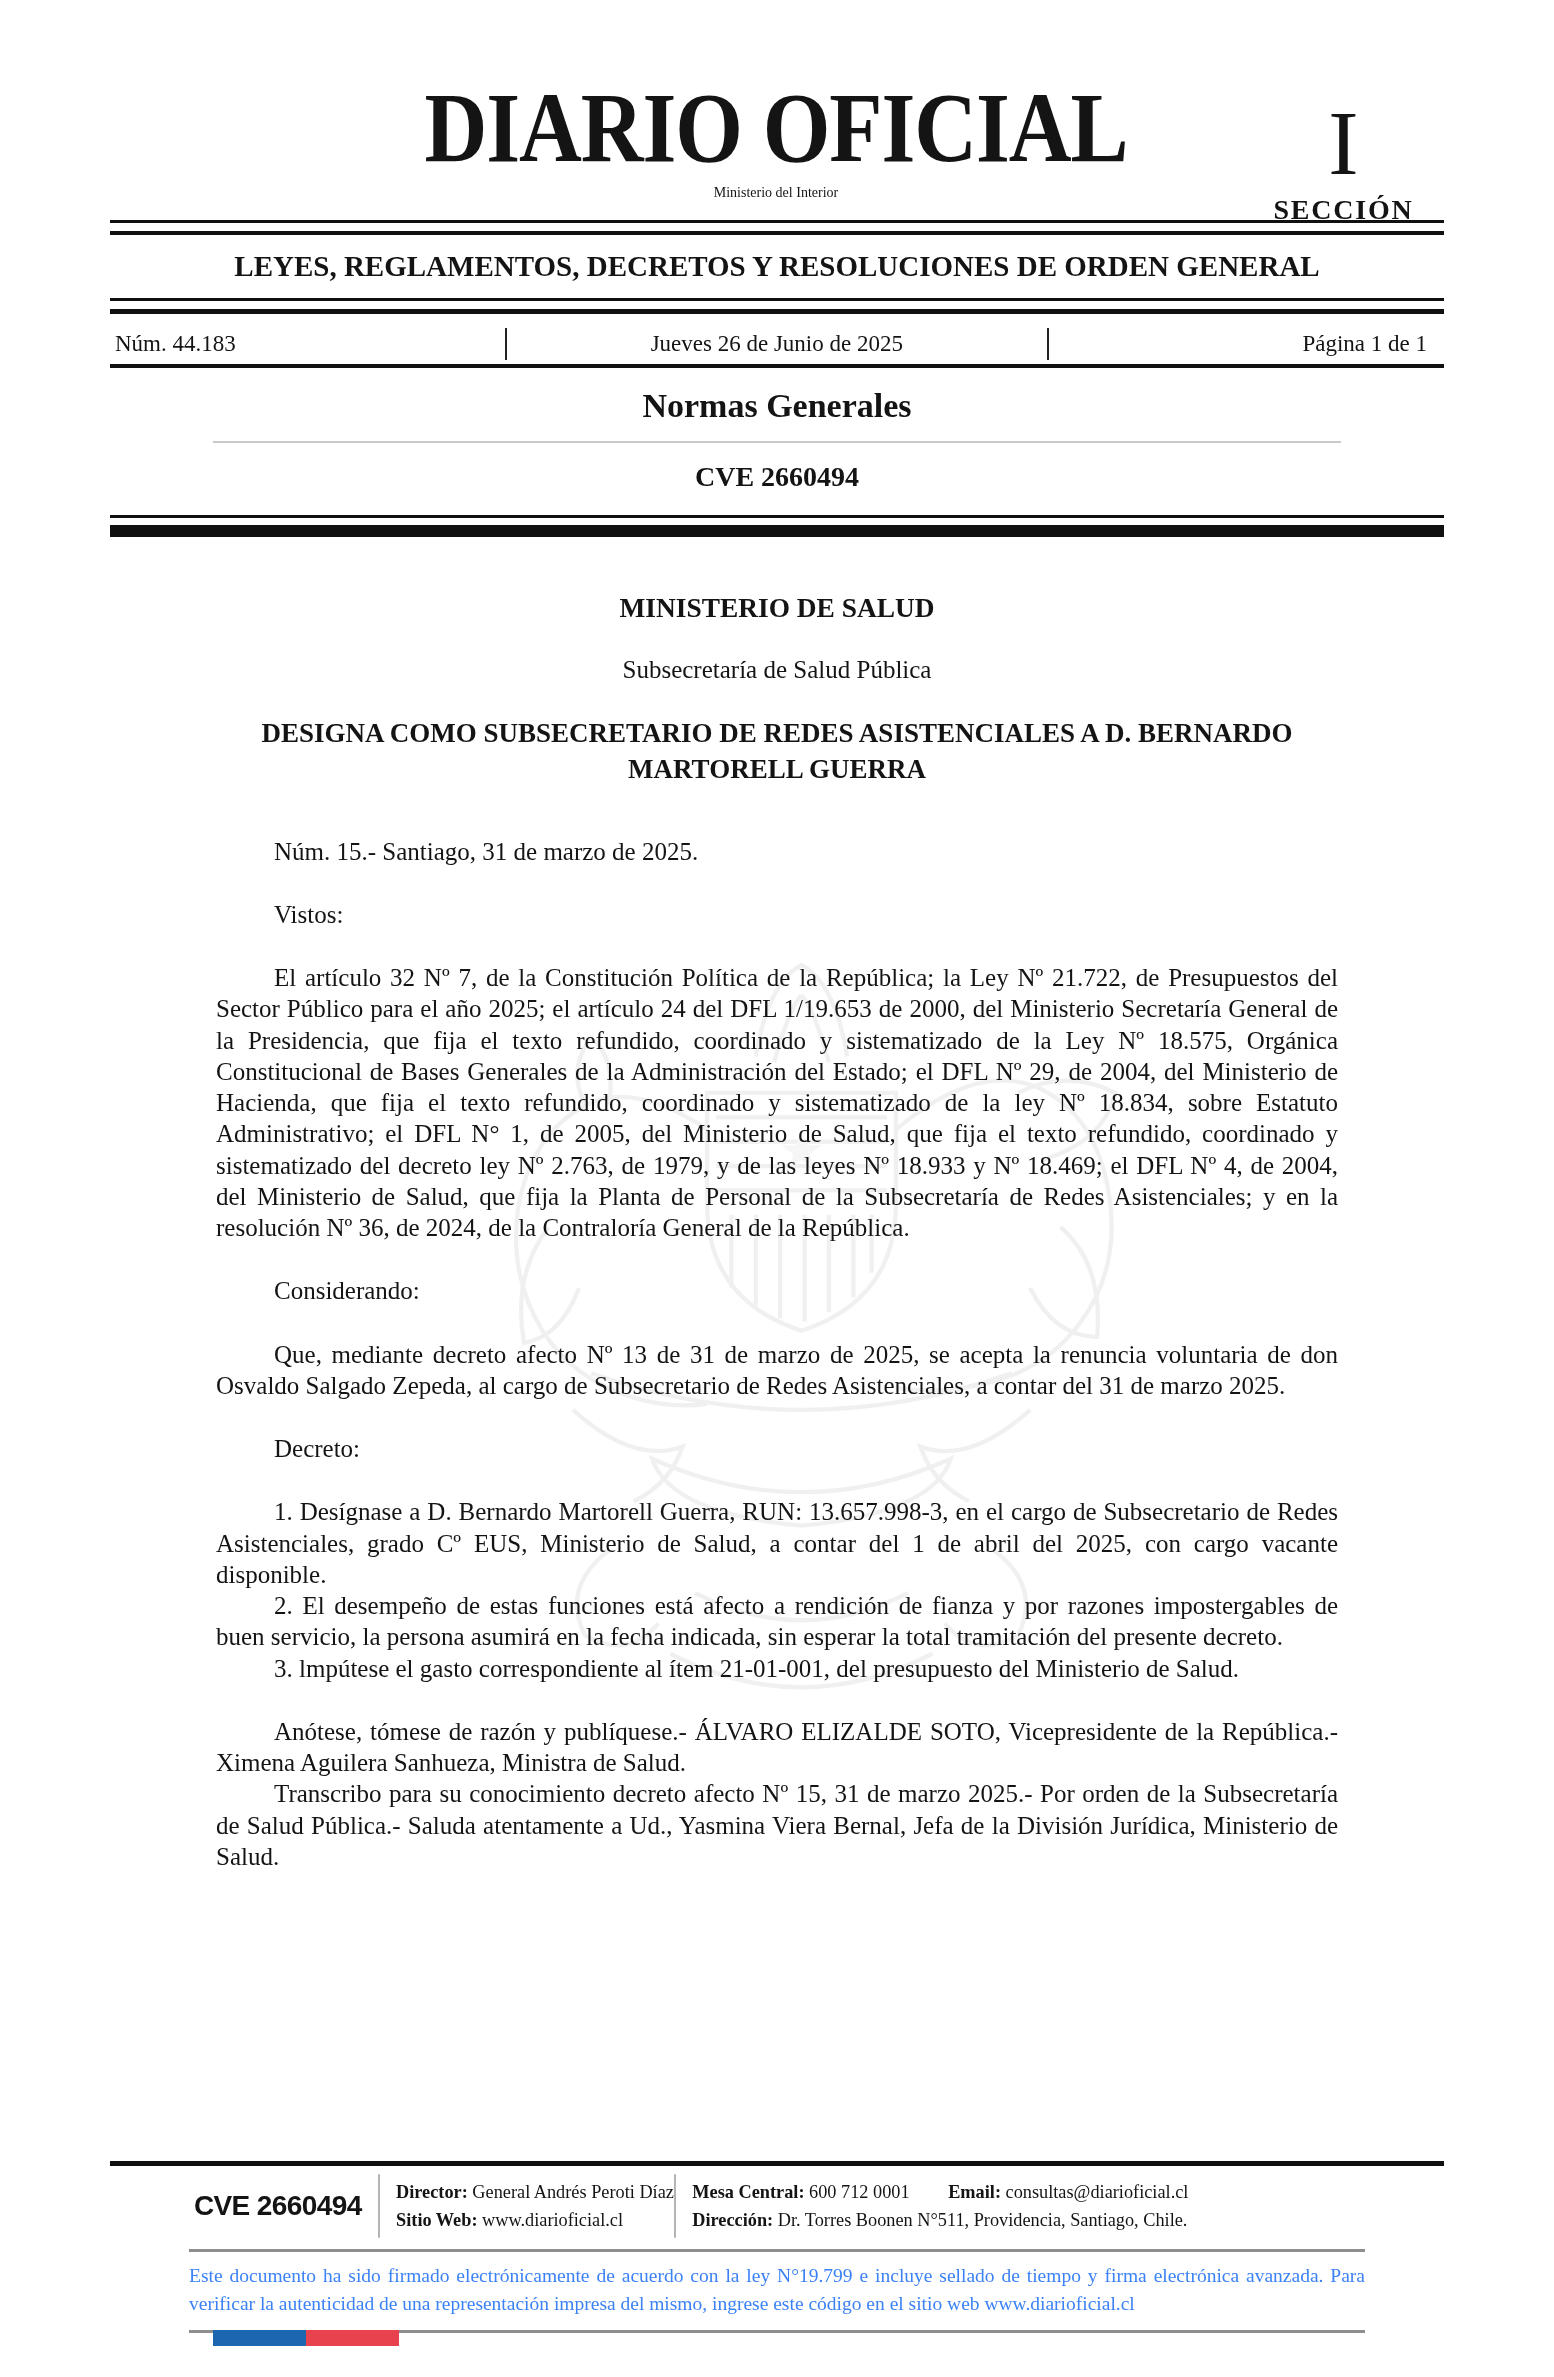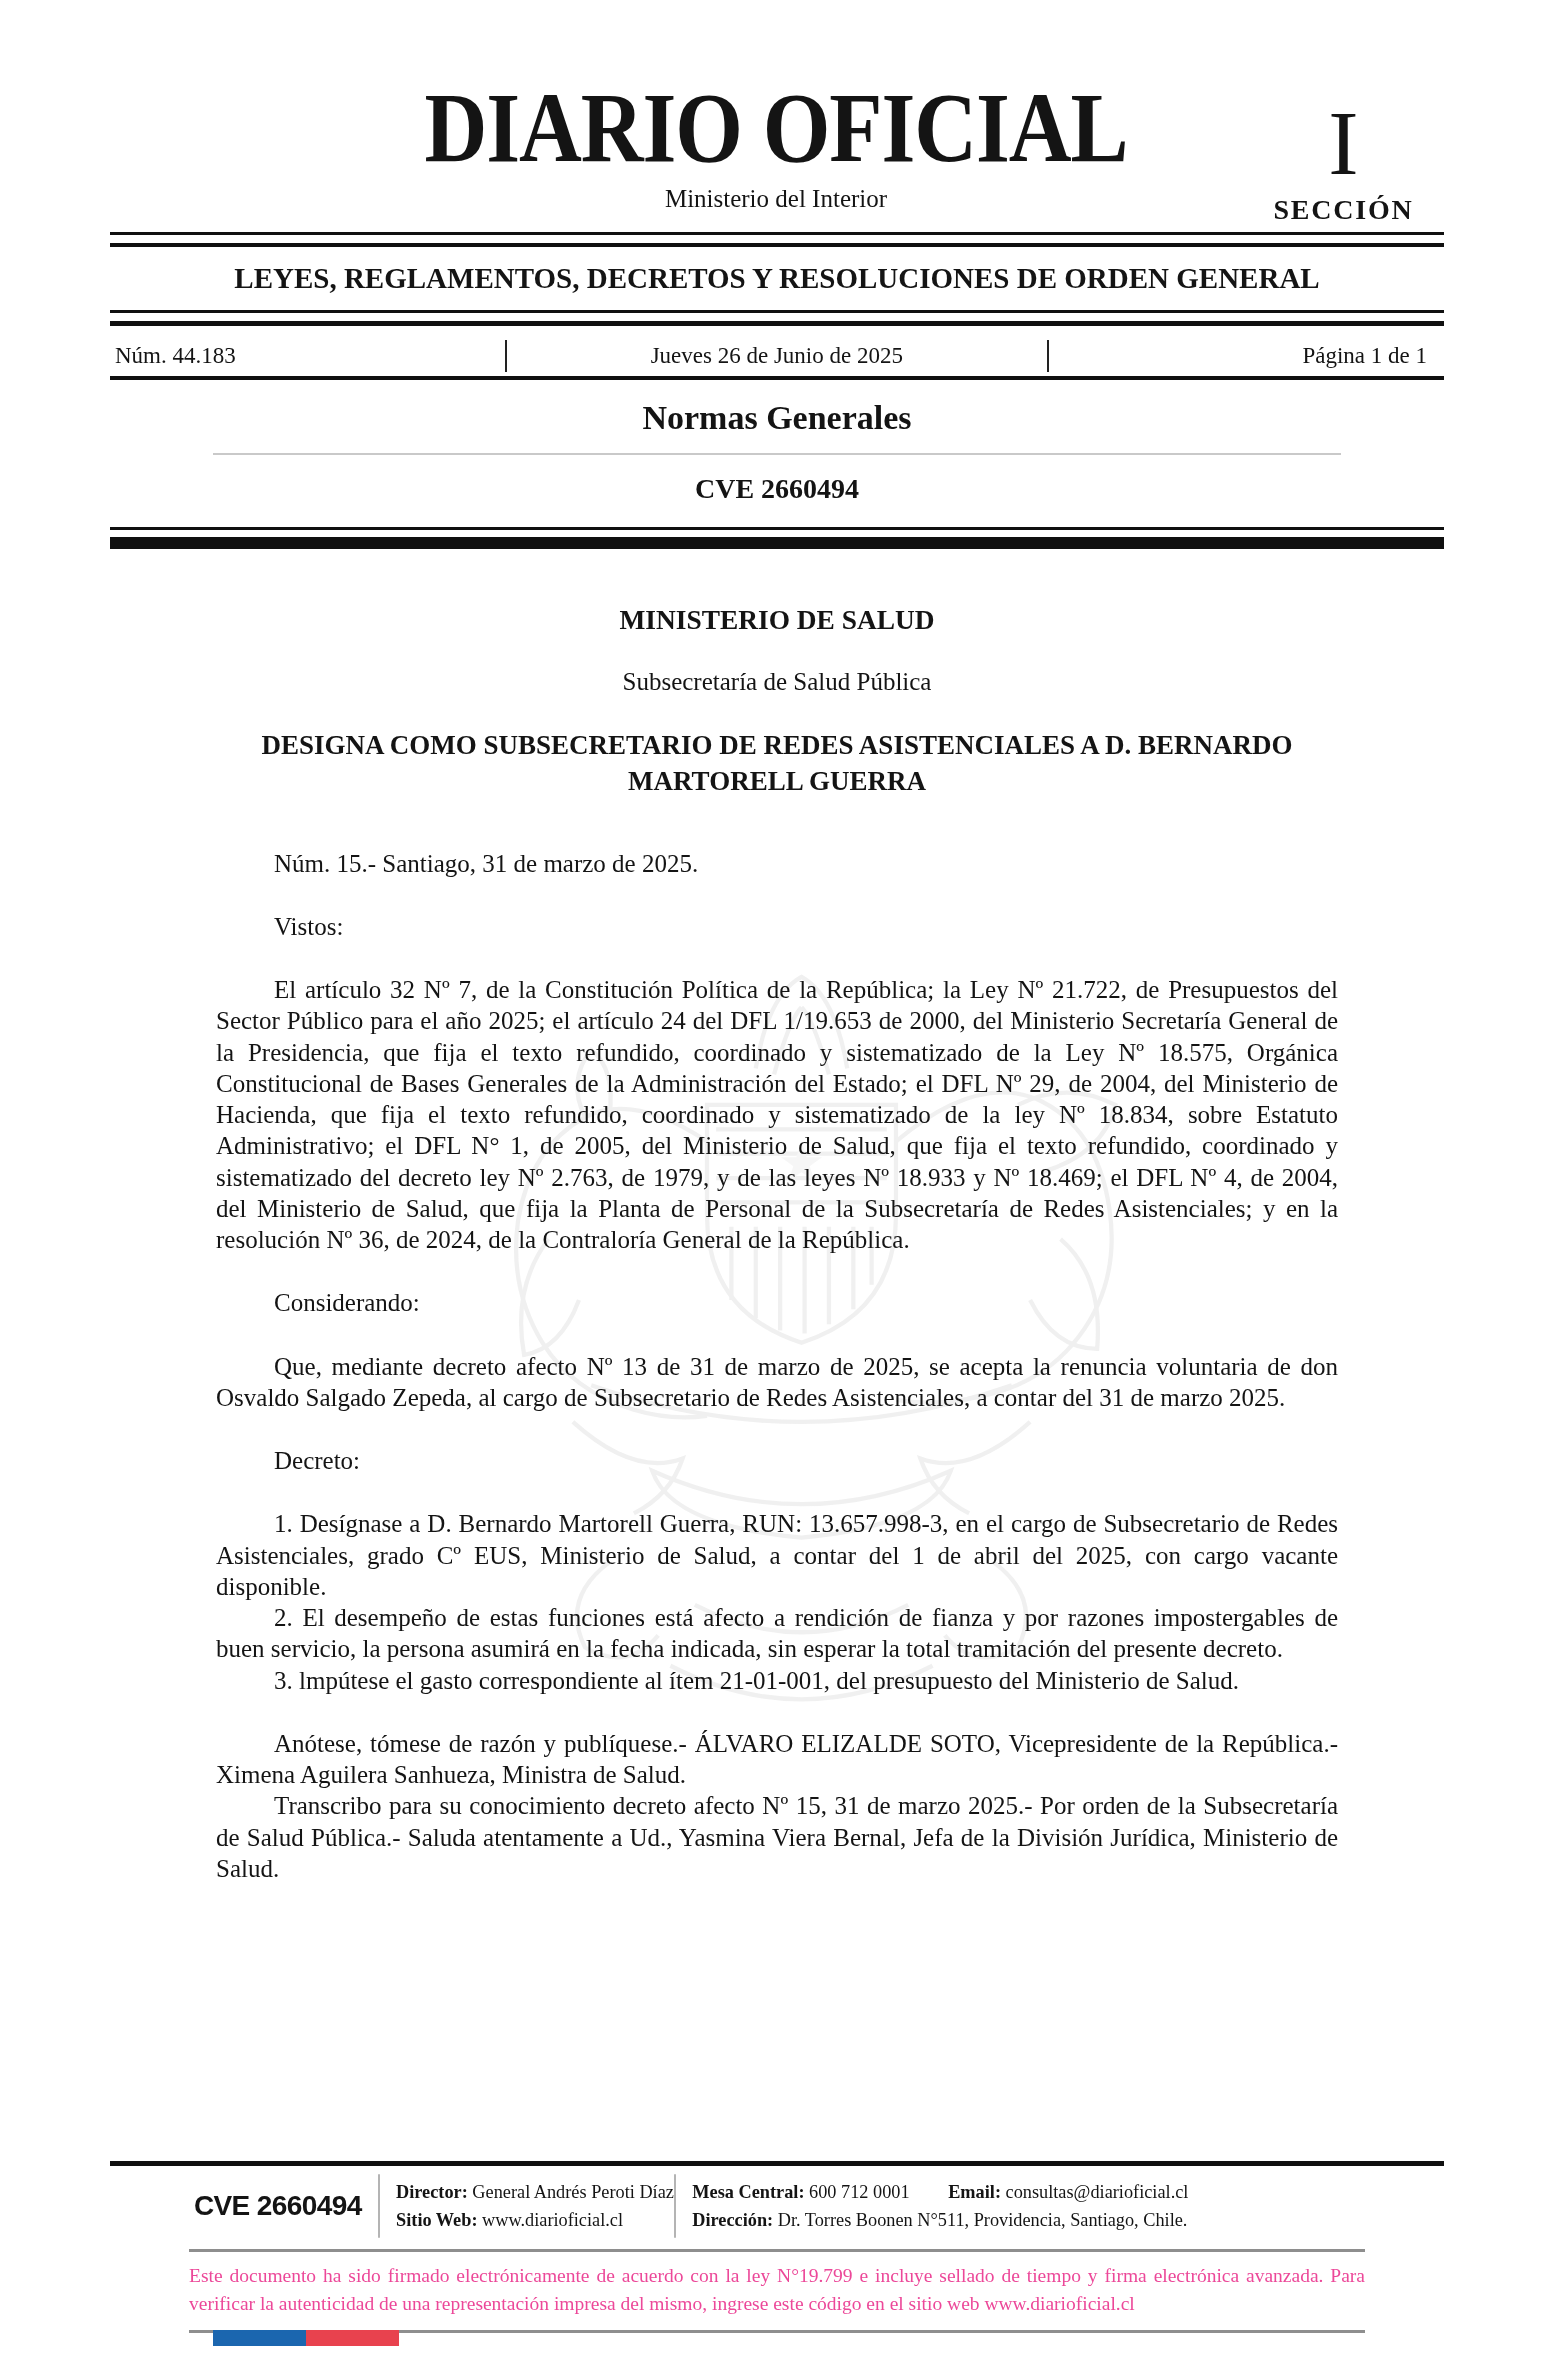--- a/index.html
+++ b/index.html
@@ -13,21 +13,21 @@
   }
   
   .masthead{position:relative;padding-top:78px;padding-left:26px;}
   .mast-center{width:1280px;margin-left:110px;text-align:center;}
   .mast-title{
     font-size:100px;line-height:1;font-weight:bold;
     transform:scaleX(.87);transform-origin:50% 50%;
     white-space:nowrap;letter-spacing:-1.2px;
   }
   .mast-sub{font-size:30.5px;margin-top:9.8px;letter-spacing:0.6px;}
-  .mast-min{font-size:25px;margin-top:7.3px;}
+  .mast-min{font-size:14px;margin-top:7.3px;}
   .section-block{position:absolute;top:101px;right:116px;width:189px;text-align:center;}
   .section-numeral{font-size:91px;line-height:.95;}
   .section-label{font-size:28px;font-weight:bold;letter-spacing:1.8px;margin-top:6.1px;}
   
   .rule{margin:0 110px;background:#101010;}
   .r5{height:3px;}
   .r8{height:4.9px;}
   .r20{height:12.2px;}
   .gap13{height:8px;}
   .gap12{height:7.3px;}
@@ -59,21 +59,21 @@
   .f-cve{
     font-family:"Liberation Sans","DejaVu Sans",sans-serif;
     font-weight:bold;font-size:28px;letter-spacing:-0.6px;
     padding:8.5px 16px 8.5px 4.9px;white-space:nowrap;
   }
   .f-div{width:2.4px;align-self:stretch;background:#b4b4b4;border-radius:1.8px;}
   .f-col{font-size:18.3px;line-height:1.55;padding:3.7px 0 3.7px 16px;}
   .f-col .lbl{font-weight:bold;}
   .f-col .grp{margin-right:34px;}
   .f-grayrule{height:2.4px;background:#8e8e8e;margin:11px 189px 0;}
-  .f-legal{margin:9.8px 189px 0;font-size:19.5px;line-height:1.45;text-align:justify;color:#ec4899;}
+  .f-legal{margin:9.8px 189px 0;font-size:19.5px;line-height:1.45;text-align:justify;color:#3b82f6;}
   .f-bottomrule{height:2.4px;background:#8e8e8e;margin:12.2px 189px 0;position:relative;}
   .f-flag{position:absolute;left:24.4px;top:-0.6px;display:flex;height:16px;}
   .f-flag .blue{width:93px;background:#1b66af;}
   .f-flag .red{width:93px;background:#e8424e;}
   .wm-stroke{stroke:#e4e4e4;fill:none;stroke-width:7;}
   .wm-fill{fill:#f0f0f0;stroke:none;}
 </style>
 </head>
 <body>
 

